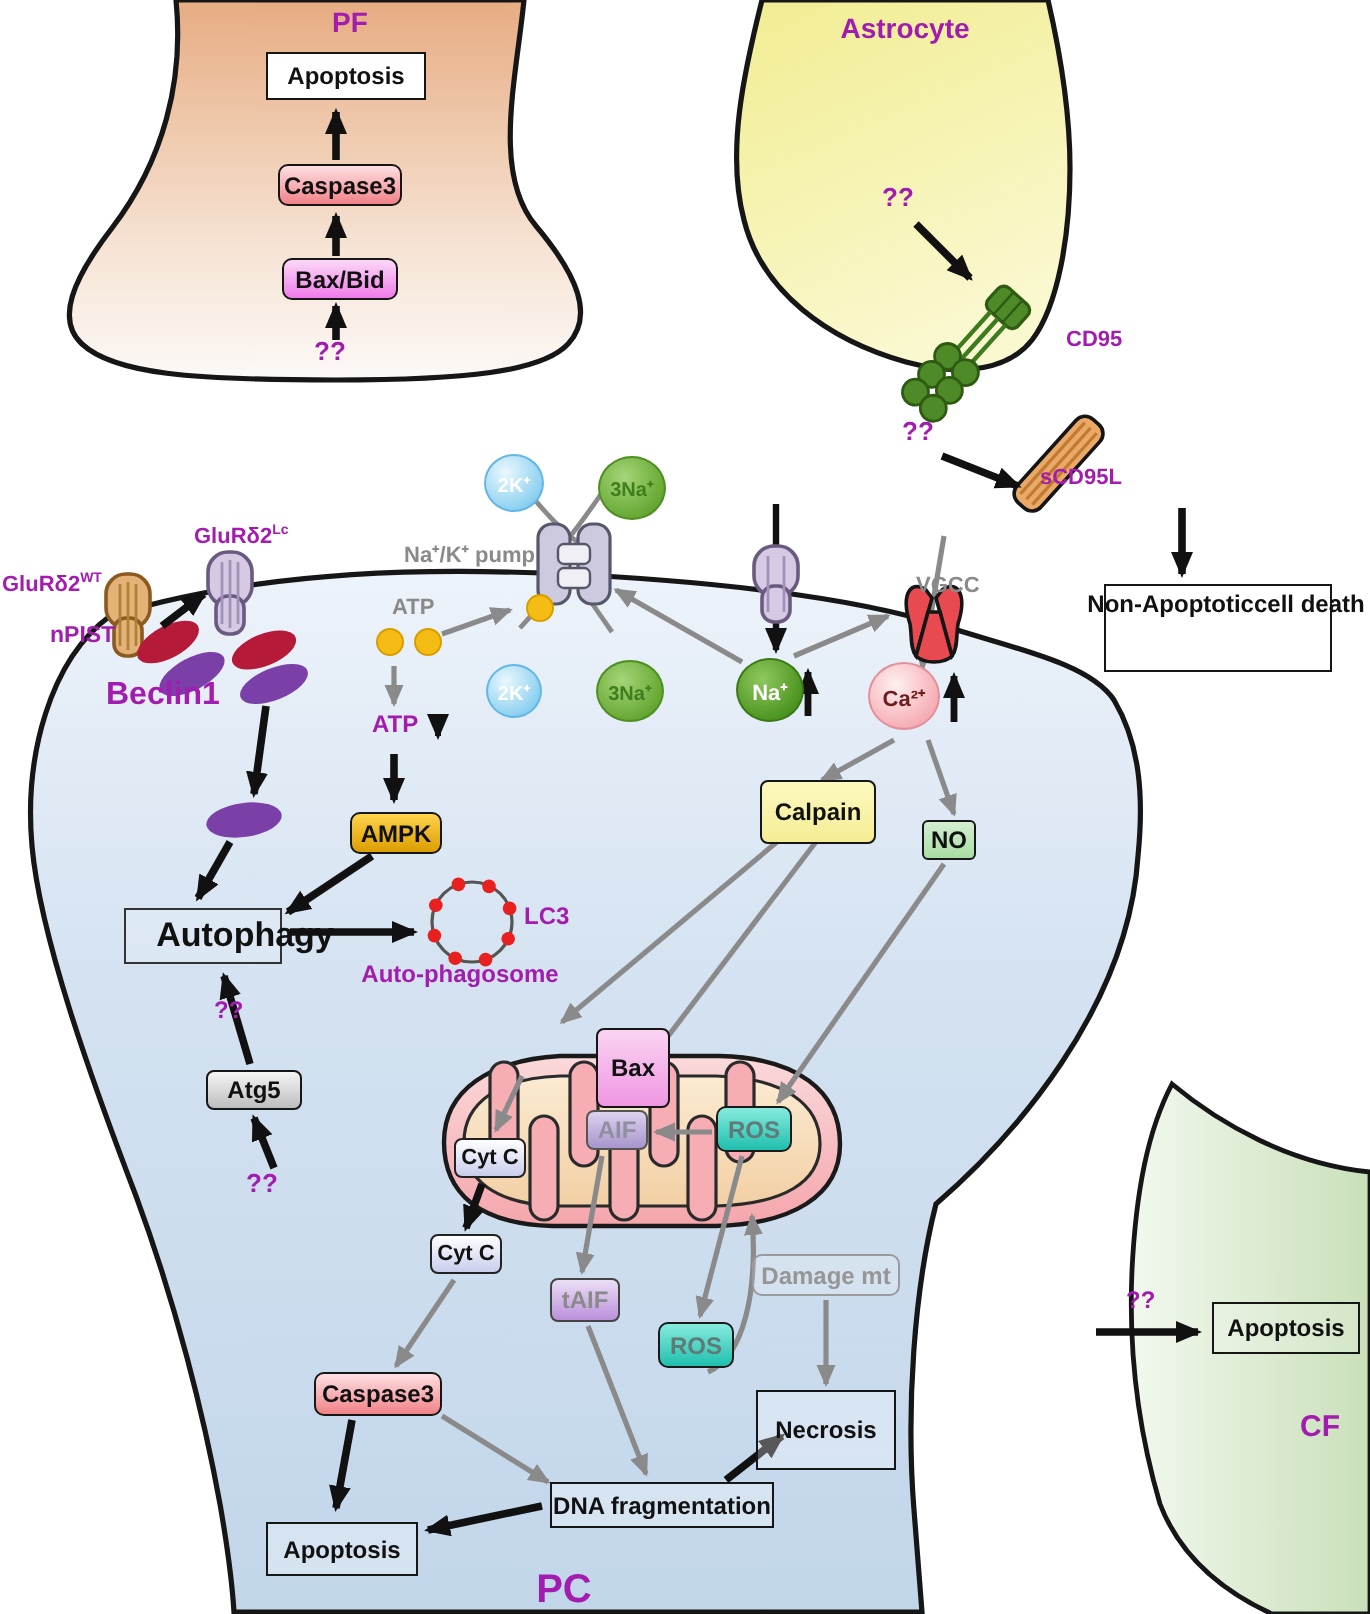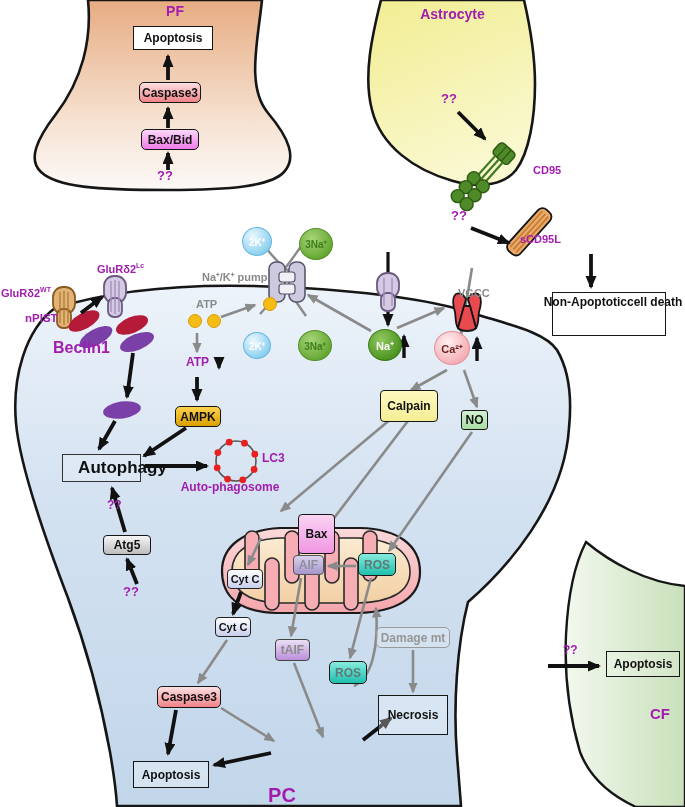--- a/index.html
+++ b/index.html
@@ -289,20 +289,21 @@
 
 <div class="bx cytc" style="left:227px;top:569px;width:36px;height:20px;">Cyt C</div>
 <div class="bx aif" style="left:293px;top:555px;width:31px;height:20px;">AIF</div>
 <div class="bx ros" style="left:358px;top:553px;width:38px;height:23px;">ROS</div>
 <div class="bx cytc" style="left:215px;top:617px;width:36px;height:20px;">Cyt C</div>
 <div class="bx taif" style="left:275px;top:639px;width:35px;height:22px;">tAIF</div>
 <div class="bx ros" style="left:329px;top:661px;width:38px;height:23px;">ROS</div>
 <div class="bx dmg" style="left:376px;top:627px;width:74px;height:21px;">Damage mt</div>
 <div class="bx plain" style="left:378px;top:695px;width:70px;height:40px;">Necrosis</div>
 <div class="bx rnd caspase" style="left:157px;top:686px;width:64px;height:22px;">Caspase3</div>
+<div class="bx plain" style="left:275px;top:741px;width:112px;height:23px;">DNA fragmentation</div>
 <div class="bx plain" style="left:133px;top:761px;width:76px;height:27px;">Apoptosis</div>
 <div class="lbl" style="left:262px;top:784px;width:40px;text-align:center;font-size:20px;">PC</div>
 
 <div class="lbl" style="left:563px;top:643px;font-size:12px;">??</div>
 <div class="bx" style="left:606px;top:651px;width:74px;height:26px;border:1.5px solid #161616;background:rgba(255,255,255,0.18);font-size:12px;">Apoptosis</div>
 <div class="lbl" style="left:650px;top:705px;font-size:15px;">CF</div>
 
 </div>
 
 </body></html>

